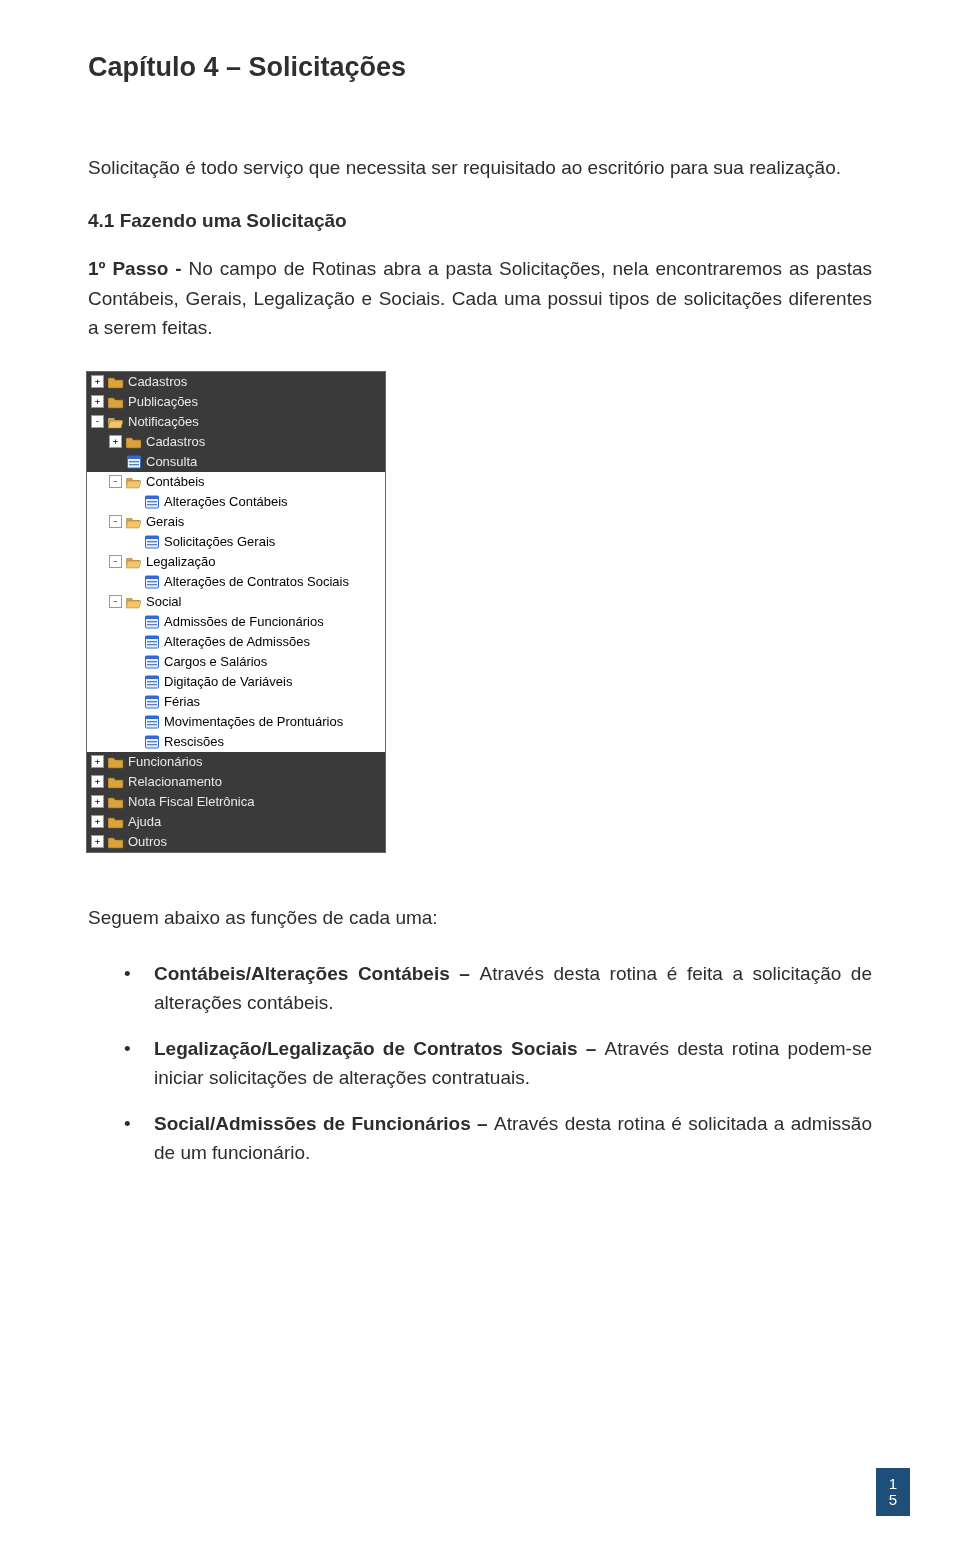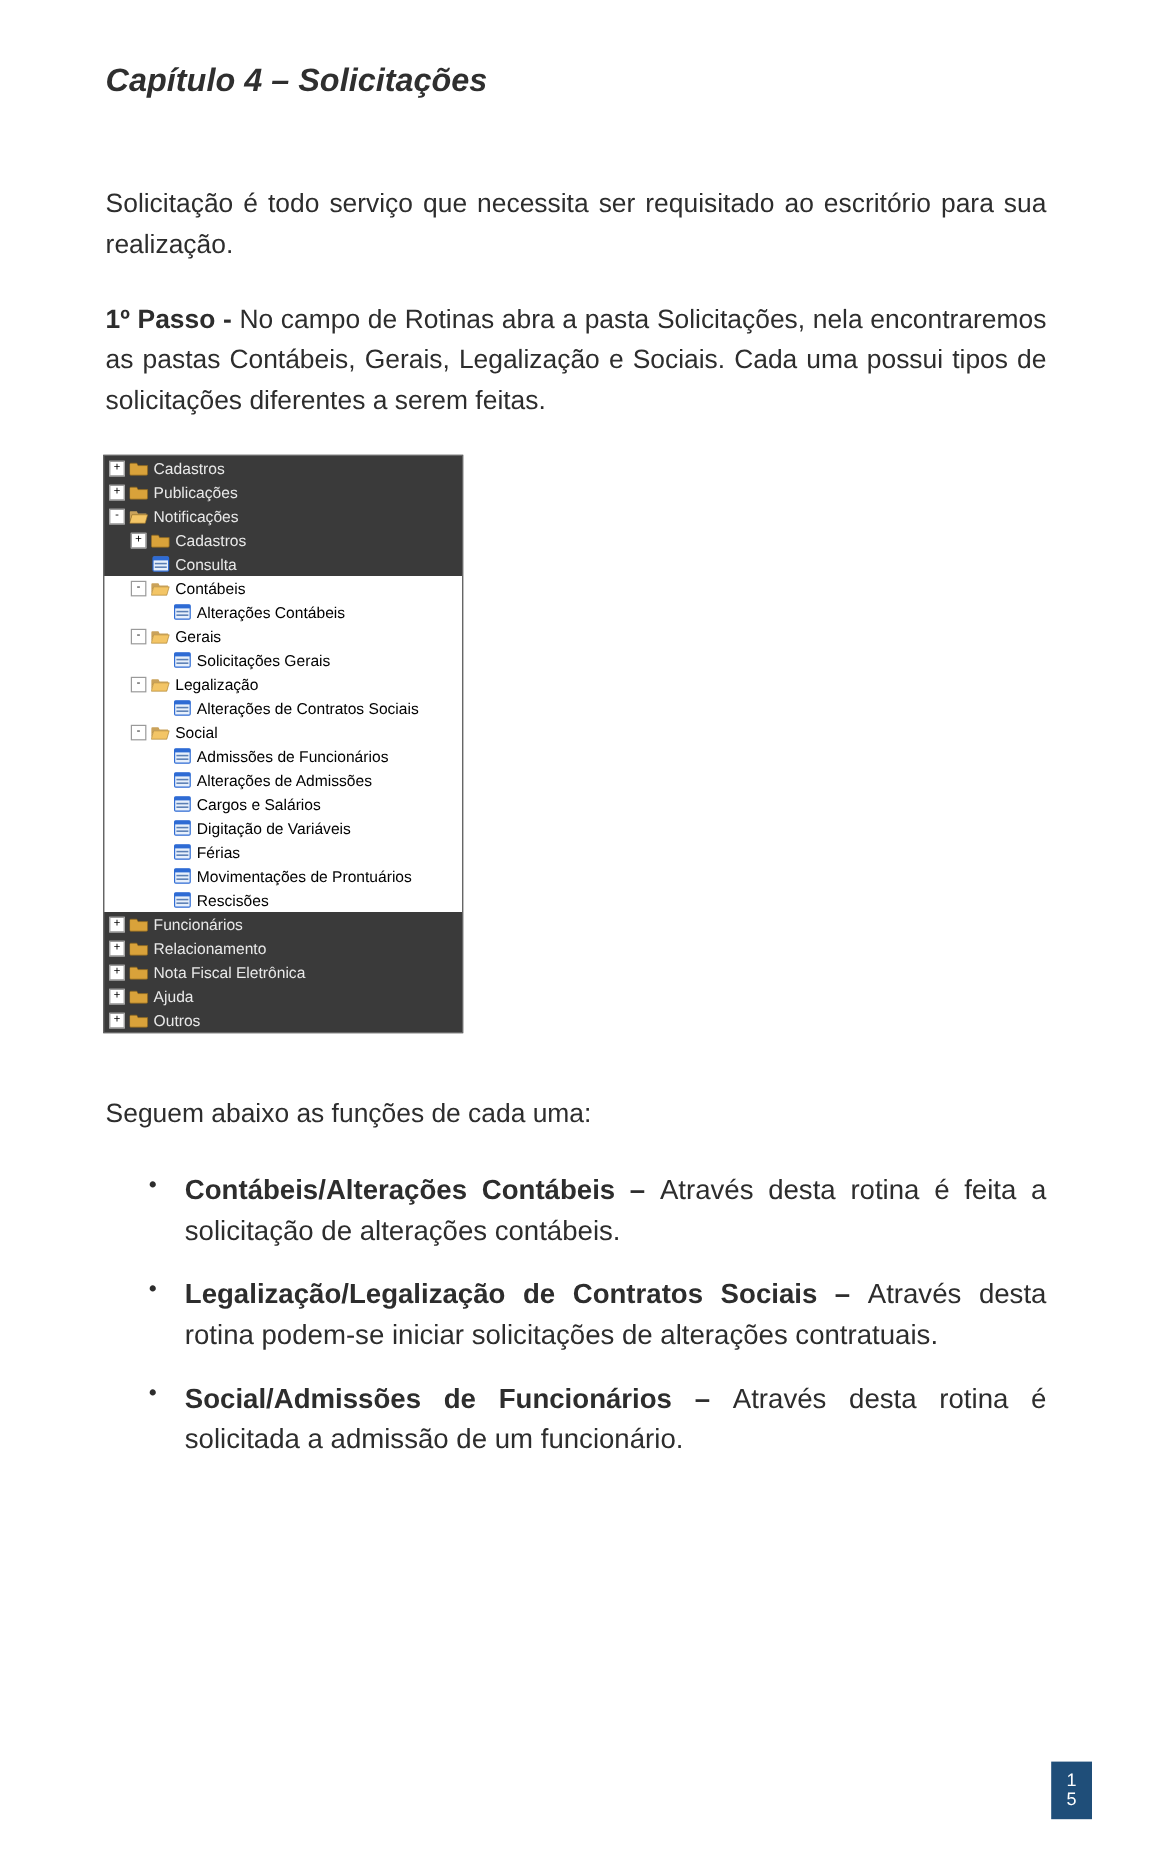--- a/index.html
+++ b/index.html
@@ -1,43 +1,44 @@
 <!DOCTYPE html>
 <html><head>
 <meta charset="utf-8">
 <style>
   html,body{margin:0;padding:0;background:#fff;color:#000;}
   body{width:960px;min-height:1556px;font-family:Arial,Helvetica,sans-serif;position:relative;}
   .page{padding:52px 88px 30px 88px;}
-  .chapter-title{font-size:27px;color:#2f2f2f;font-weight:bold;margin:0 0 70px 0;font-style:italic;}
-  .para{font-size:22px;color:#2d2d2d;line-height:1.55;margin:0 0 28px 0;text-align:justify;}
+  .chapter-title{font-size:27px;color:#2f2f2f;font-weight:bold;margin:0 0 70px 0;}
+  .para{font-size:19px;color:#2d2d2d;line-height:1.55;margin:0 0 28px 0;text-align:justify;}
   .subheading{font-size:19px;color:#2e2e2e;font-weight:bold;margin:0 0 22px 0;}
   .para .kw{font-weight:normal;}
   .tree-img{margin:4px 0 50px -2px;}
   .tree{width:298px;background:#3a3a3a;font-family:Tahoma,Verdana,sans-serif;font-size:13px;color:#e8e8e8;border:1px solid #666;}
   .tree .row{display:flex;align-items:center;height:20px;white-space:nowrap;}
   .tree .row.selected{background:#fff;color:#000;}
   .tree .tog{display:inline-flex;width:11px;height:11px;border:1px solid #9a9a9a;background:#fff;color:#000;font-size:9px;line-height:9px;align-items:center;justify-content:center;margin-right:4px;font-family:monospace;}
   .tree .tog-blank{display:inline-block;width:13px;height:11px;margin-right:4px;}
   .tree .ind{display:inline-block;height:1px;}
   .tree .icn{display:inline-flex;width:16px;height:14px;margin-right:4px;align-items:center;justify-content:center;}
   .bullet-list{list-style:none;padding:0;margin:0 0 0 36px;}
-  .bullet-list li{position:relative;font-size:23px;color:#2d2d2d;line-height:1.5;text-align:justify;padding-left:30px;margin:0 0 18px 0;}
+  .bullet-list li{position:relative;font-size:19px;color:#2d2d2d;line-height:1.5;text-align:justify;padding-left:30px;margin:0 0 18px 0;}
   .bullet-list li::before{content:"•";position:absolute;left:0;top:0;font-size:19px;color:#2d2d2d;}
   .bullet-list li .bt{font-weight:bold;}
   .page-number{position:absolute;right:50px;bottom:40px;width:34px;height:48px;background:#1f4e79;color:#fff;display:flex;flex-direction:column;align-items:center;justify-content:center;font-size:15px;line-height:1.05;font-family:Arial,sans-serif;}
 </style>
 </head>
 <body>
 
 <div class="page">
   <h1 class="chapter-title">Capítulo 4 – Solicitações</h1>
 
   <p class="para">Solicitação é todo serviço que necessita ser requisitado ao escritório para sua realização.</p>
 
+  <p class="subheading">4.1 Fazendo uma Solicitação</p>
 
   <p class="para">
     <b>1º Passo - </b><span class="kw">No campo de Rotinas abra a pasta Solicitações, nela encontraremos as pastas Contábeis, Gerais, Legalização e Sociais. Cada uma possui tipos de solicitações diferentes a serem feitas.</span>
   </p>
 
   <div class="tree-img">
     <div class="tree" id="tree">
         <div class="row">
           <span class="ind" style="width: 4px;"></span>
           <span class="tog">+</span>

